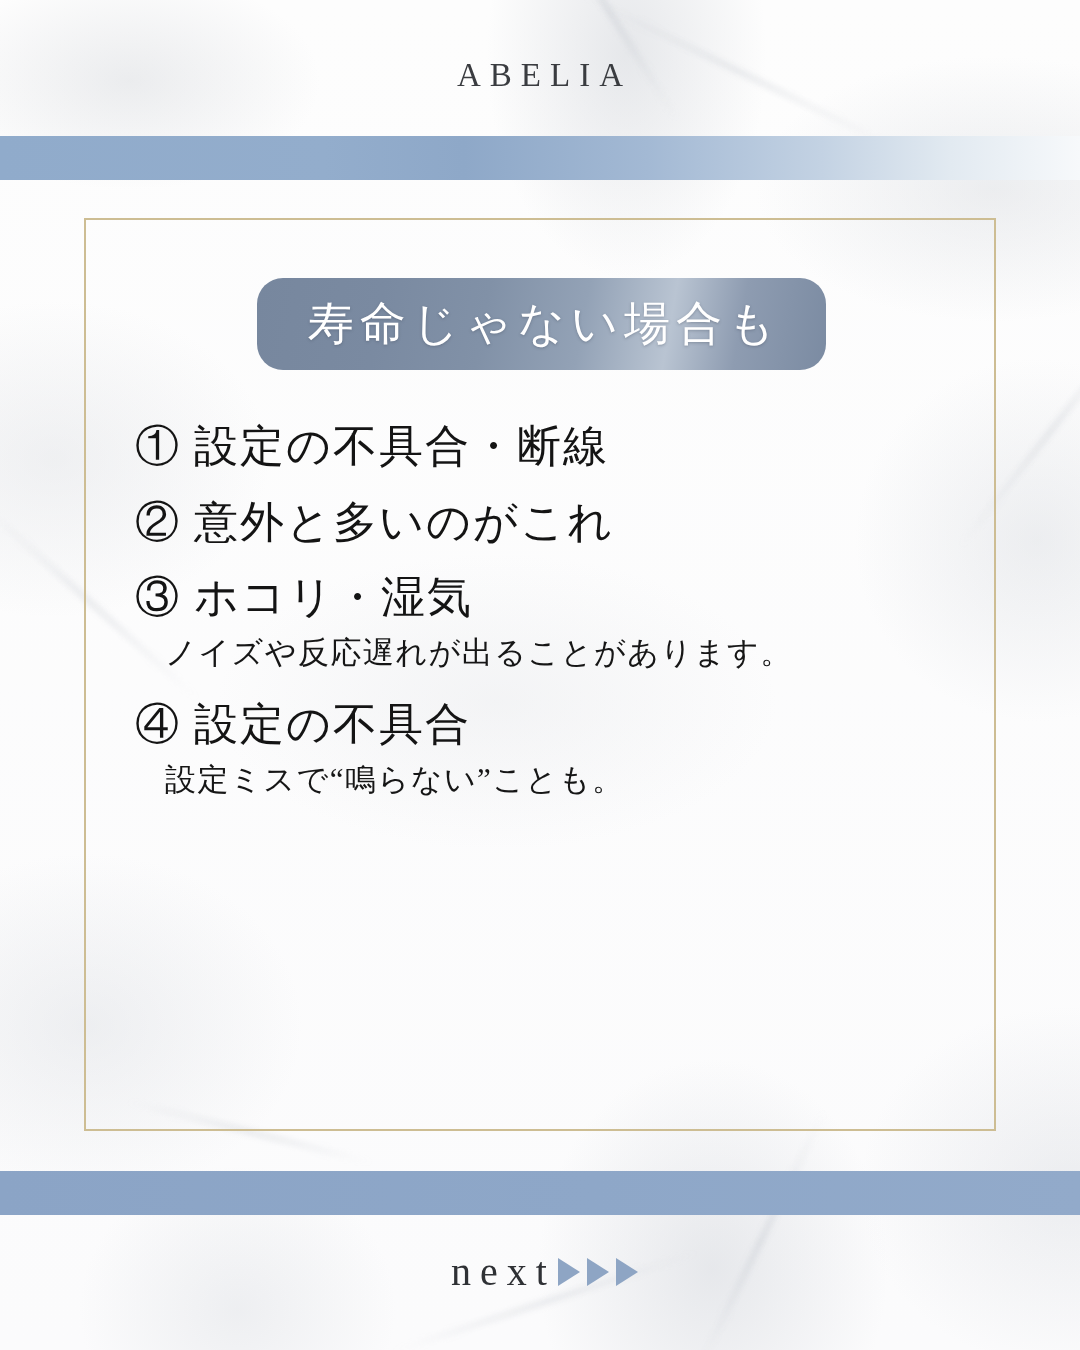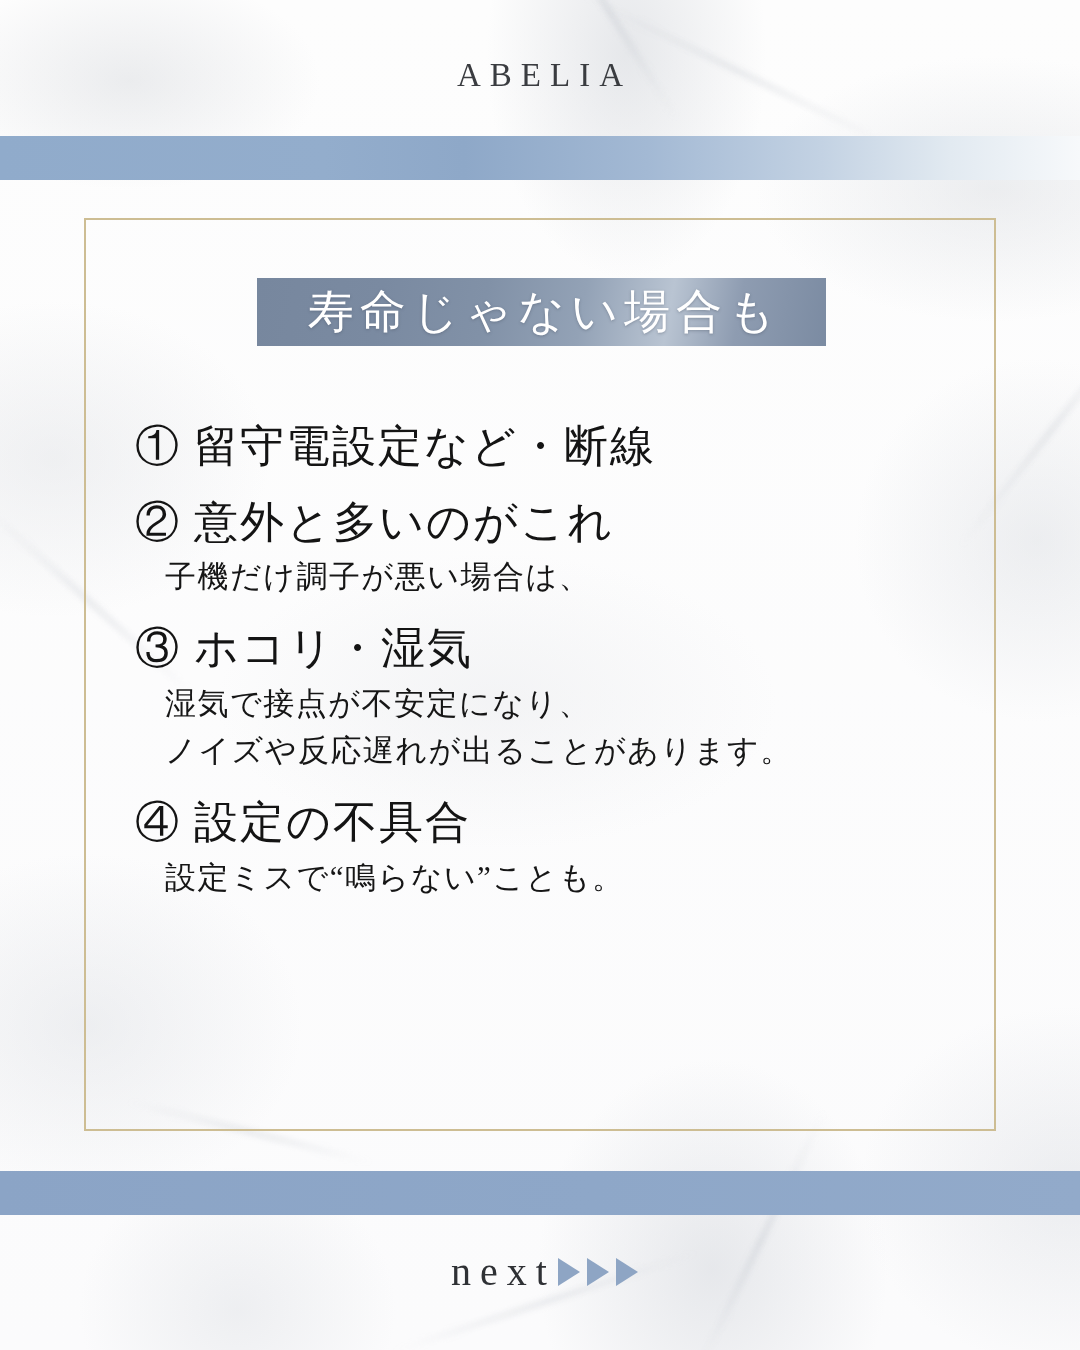--- a/index.html
+++ b/index.html
@@ -74,25 +74,25 @@
   
   .frame {
     position:absolute; left:84px; top:218px;
     width:912px; height:913px;
     border:2px solid #cdbd93;
   }
 
   
   .banner {
     position:absolute; left:257px; top:278px;
-    width:569px; height:68px;
+    width:569px; height:92px;
     background:linear-gradient(100deg,
         #77879e 0%, #7a8aa1 22%, #8191a7 40%,
         #93a2b6 57%, #b9c4d2 72%, #8e9cb1 84%, #7b8ba2 100%);
-    display:flex; align-items:center; justify-content:center;
+    display:flex; align-items:center; justify-content:center;border-radius:26px;
   }
   .banner-text {
     color:#ffffff;
     font-size:46px;
     letter-spacing:6px;
     text-indent:6px;
     font-family:"Liberation Serif", serif;
     text-shadow:0 1px 3px rgba(60,70,85,.35);
     white-space:nowrap;
   }
@@ -161,34 +161,32 @@
 
   <div class="frame"></div>
 
   <div class="banner">
     <div class="banner-text">寿命じゃない場合も</div>
   </div>
 
   <div class="list">
 
     <div class="item">
-      <div class="item-heading">① 留守電設定など・断線</div>
+      <div class="item-heading">① 設定の不具合・断線</div>
     </div>
 
     <div class="item">
       <div class="item-heading">② 意外と多いのがこれ</div>
       <div class="item-body">
-        <div>子機だけ調子が悪い場合は、</div>
       </div>
     </div>
 
     <div class="item">
       <div class="item-heading">③ ホコリ・湿気</div>
       <div class="item-body">
-        <div>湿気で接点が不安定になり、</div>
         <div>ノイズや反応遅れが出ることがあります。</div>
       </div>
     </div>
 
     <div class="item">
       <div class="item-heading">④ 設定の不具合</div>
       <div class="item-body">
         <div>設定ミスで“鳴らない”ことも。</div>
       </div>
     </div>

